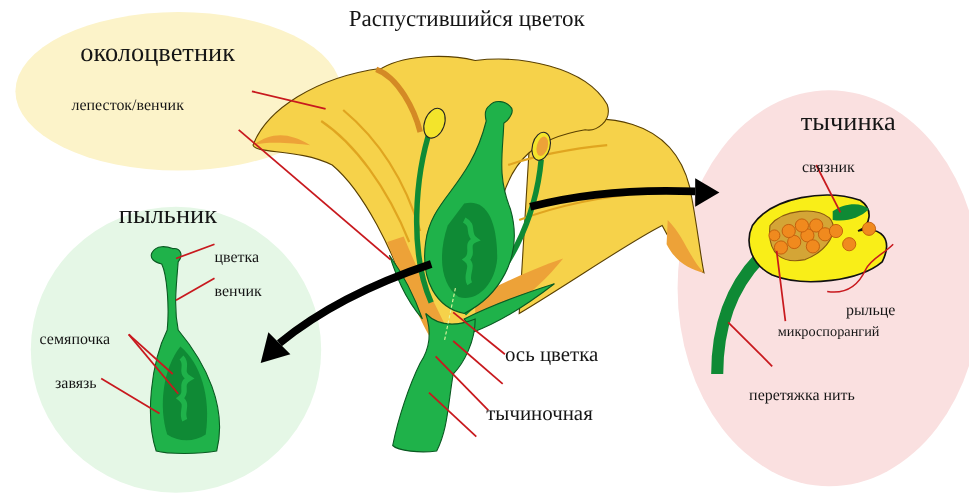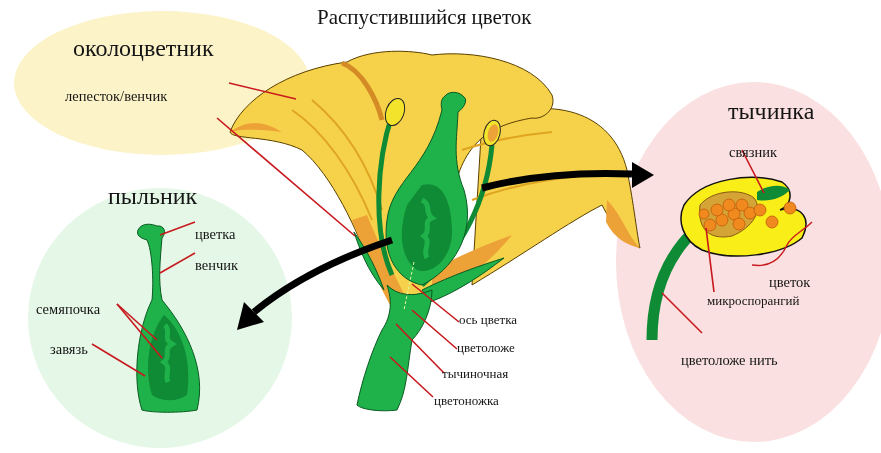--- a/index.html
+++ b/index.html
@@ -4,21 +4,21 @@
 <style>
   html, body { margin: 0; padding: 0; background: #ffffff; }
   body { width: 881px; height: 453px; overflow: hidden; position: relative; font-family: "Liberation Serif", "DejaVu Serif", serif; color: #111; }
   #stage { position: absolute; left: 12px; top: 0; width: 881px; height: 452px; }
   svg#art { position: absolute; left: 0; top: 0; }
   .lbl { position: absolute; white-space: nowrap; line-height: 1; color: #151515; }
   .title { font-size: 21px; }
   .h2 { font-size: 24px; }
   .sm { font-size: 14.5px; margin-top: 12px; }
   .md { font-size: 13px; }
-  .lg { font-size: 13px; }
+  .lg { font-size: 19px; }
 </style>
 </head>
 <body>
 
 <div id="stage">
 
 <svg id="art" width="881" height="453" viewBox="0 0 881 453" xmlns="http://www.w3.org/2000/svg">
 
   <ellipse cx="150" cy="83" rx="148" ry="72" fill="#fcf3c9"></ellipse>
   <ellipse cx="148" cy="318" rx="132" ry="130" fill="#e5f7e6"></ellipse>
@@ -115,22 +115,20 @@
 <div class="lbl sm" style="left:53px;top:77px;">лепесток/венчик</div>
 
 <div class="lbl h2" style="left:96px;top:184px;">пыльник</div>
 <div class="lbl sm" style="left:183px;top:215px;">цветка</div>
 <div class="lbl sm" style="left:183px;top:246px;">венчик</div>
 <div class="lbl sm" style="left:24px;top:290px;">семяпочка</div>
 <div class="lbl sm" style="left:38px;top:330px;text-align:right;">завязь</div>
 
 <div class="lbl h2" style="left:688px;top:99px;margin-left:28px;">тычинка</div>
 <div class="lbl sm" style="left:717px;top:133px;">связник</div>
-<div class="lbl sm" style="left:757px;top:263px;">цветок</div>
+<div class="lbl sm" style="left:757px;top:263px;">рыльце</div>
 <div class="lbl md" style="left:695px;top:294px;">микроспорангий</div>
-<div class="lbl sm" style="left:669px;top:341px;">цветоложе нить</div>
+<div class="lbl sm" style="left:669px;top:341px;">перетяжка нить</div>
 
 <div class="lbl lg" style="left:447px;top:313px;">ось цветка</div>
-<div class="lbl lg" style="left:445px;top:341px;">цветоложе</div>
 <div class="lbl lg" style="left:430px;top:367px;">тычиночная</div>
-<div class="lbl lg" style="left:422px;top:394px;">цветоножка</div>
 
 </div>
 
 </body></html>

